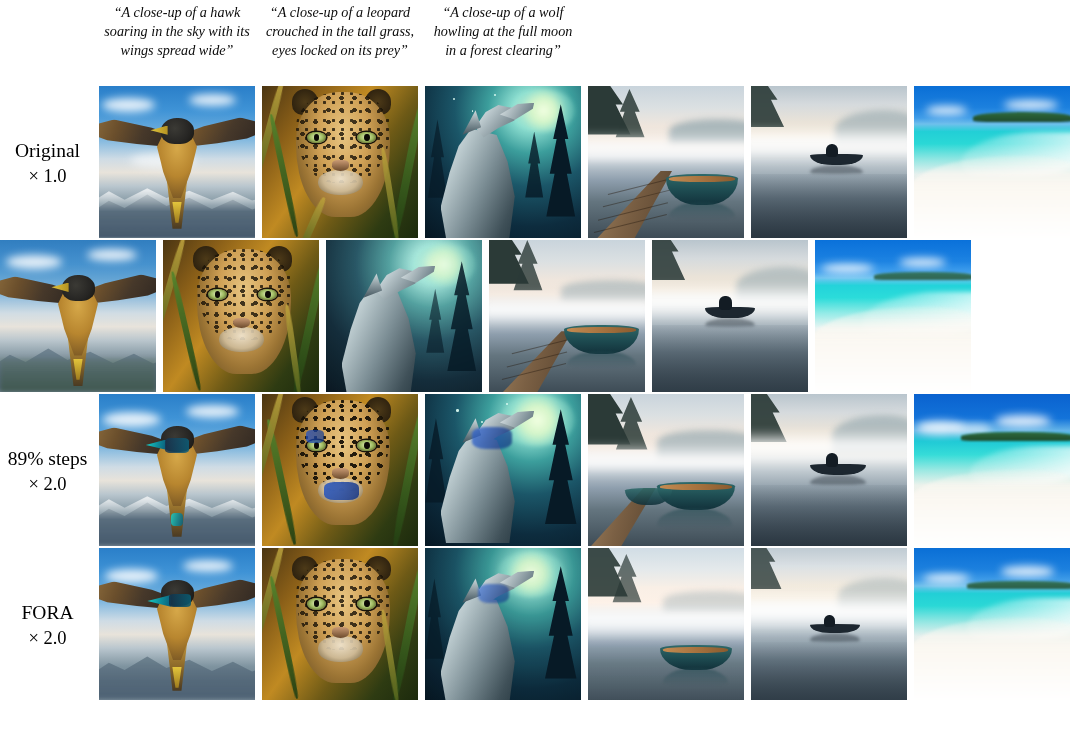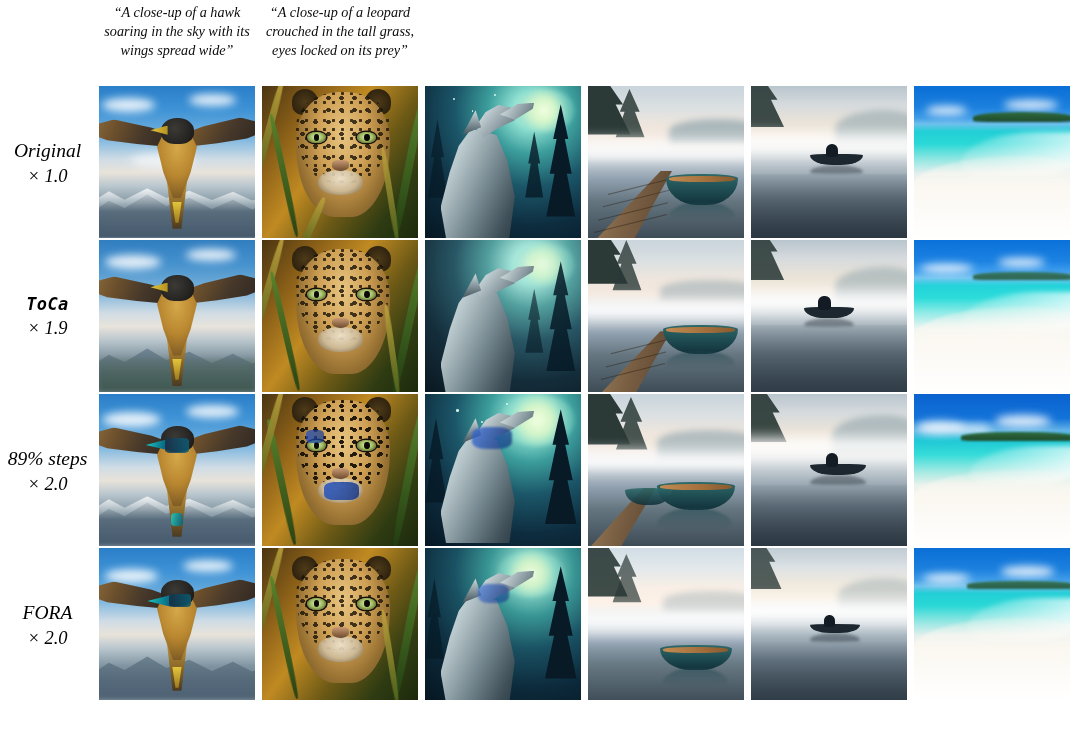--- a/index.html
+++ b/index.html
@@ -69,21 +69,20 @@
     width: 99px;
     flex: 0 0 99px;
     display: flex;
     flex-direction: column;
     align-items: center;
     justify-content: center;
     text-align: left;
     line-height: 1.22;
     padding-right: 4px;
     box-sizing: border-box;
-    font-style: italic;
   }
   .row-label .rl-name {
     font-size: 19.5px;
     white-space: nowrap;
   }
   .row-label .rl-name.mono {
     font-family: "DejaVu Sans Mono", "Liberation Mono", monospace;
     font-weight: bold;
     font-size: 17px;
     letter-spacing: 0.4px;
@@ -396,20 +395,21 @@
 </style>
 </head>
 <body>
 
 <div class="figure-root">
 
   <div class="prompt-row">
     <div class="rowlabel-gutter"></div>
     <div class="prompt-cell">“A close-up of a hawk soaring in the sky with its wings spread wide”</div>
     <div class="prompt-cell">“A close-up of a leopard crouched in the tall grass, eyes locked on its prey”</div>
+    <div class="prompt-cell">“A close-up of a wolf howling at the full moon in a forest clearing”</div>
   </div>
 
   <div class="grid">
 
     <div class="grid-row">
       <div class="row-label">
         <div class="rl-name">Original</div>
         <div class="rl-speed">× 1.0</div>
       </div>
 
@@ -506,24 +506,20 @@
           <div class="lyr cloud" style="left:8%;top:13%;width:26%;height:6%;"></div>
           <div class="lyr cloud" style="left:58%;top:9%;width:34%;height:7%;"></div>
           <div class="lyr beach-land"></div>
           <div class="lyr beach-wave"></div>
           <div class="lyr beach-sand"></div>
         </div>
       </div>
     </div>
 
     <div class="grid-row">
-      <div class="row-label">
-        <div class="rl-name mono">ToCa</div>
-        <div class="rl-speed">× 1.9</div>
-      </div>
 
       <div class="cell">
         <div class="img">
           <div class="lyr hawk-sky" style="filter:saturate(.9);"></div>
           <div class="lyr cloud" style="left:4%;top:10%;width:36%;height:9%;"></div>
           <div class="lyr cloud" style="left:56%;top:6%;width:32%;height:8%;"></div>
           <div class="lyr hawk-mtn" style="filter:blur(3px);opacity:.8;"></div>
           <div class="lyr" style="left:0;bottom:0;width:100%;height:22%;background:linear-gradient(to bottom,rgba(90,115,95,.35),rgba(60,85,70,.8));filter:blur(2px);"></div>
           <div class="lyr wing wing-l" style="top:23%;"></div>
           <div class="lyr wing wing-r" style="top:22%;"></div>

